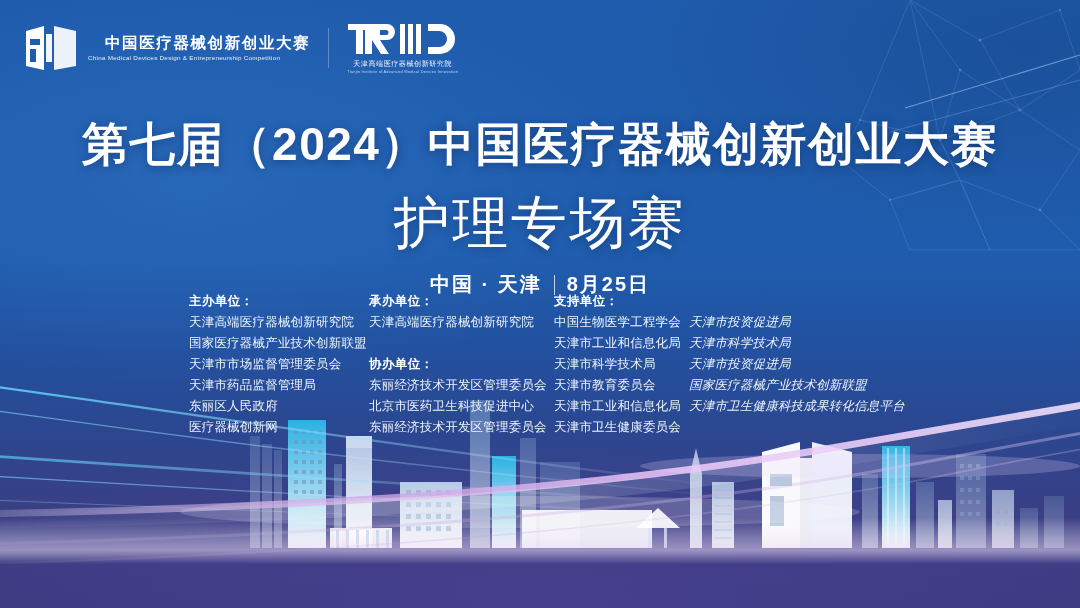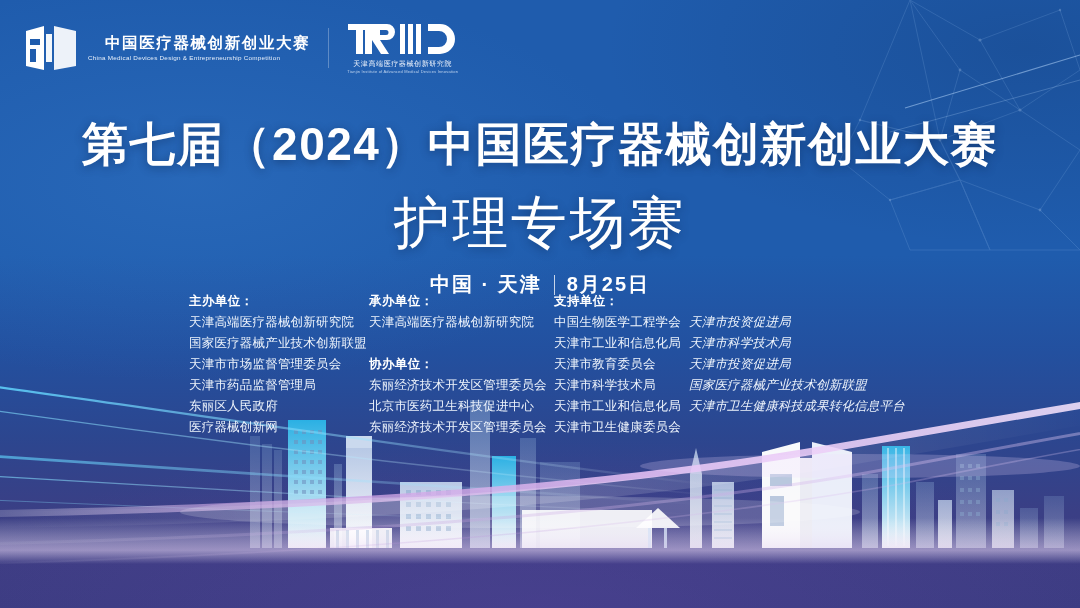--- a/index.html
+++ b/index.html
@@ -200,22 +200,22 @@
       <div class="org-head">协办单位：</div>
       <div class="org-item">东丽经济技术开发区管理委员会</div>
       <div class="org-item">北京市医药卫生科技促进中心</div>
       <div class="org-item">东丽经济技术开发区管理委员会</div>
     </div>
 
     <div class="org-col col-3">
       <div class="org-head">支持单位：</div>
       <div class="org-item">中国生物医学工程学会</div>
       <div class="org-item">天津市工业和信息化局</div>
+      <div class="org-item">天津市科学技术局</div>
       <div class="org-item">天津市教育委员会</div>
-      <div class="org-item">天津市科学技术局</div>
       <div class="org-item">天津市工业和信息化局</div>
       <div class="org-item">天津市卫生健康委员会</div>
     </div>
 
     <div class="org-col col-4">
       <div class="org-gap"></div>
       <div class="org-item">天津市投资促进局</div>
       <div class="org-item">天津市科学技术局</div>
       <div class="org-item">天津市投资促进局</div>
       <div class="org-item">国家医疗器械产业技术创新联盟</div>

